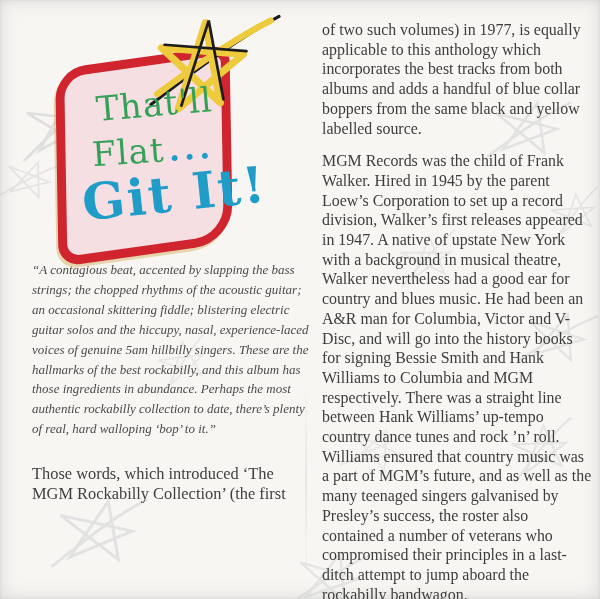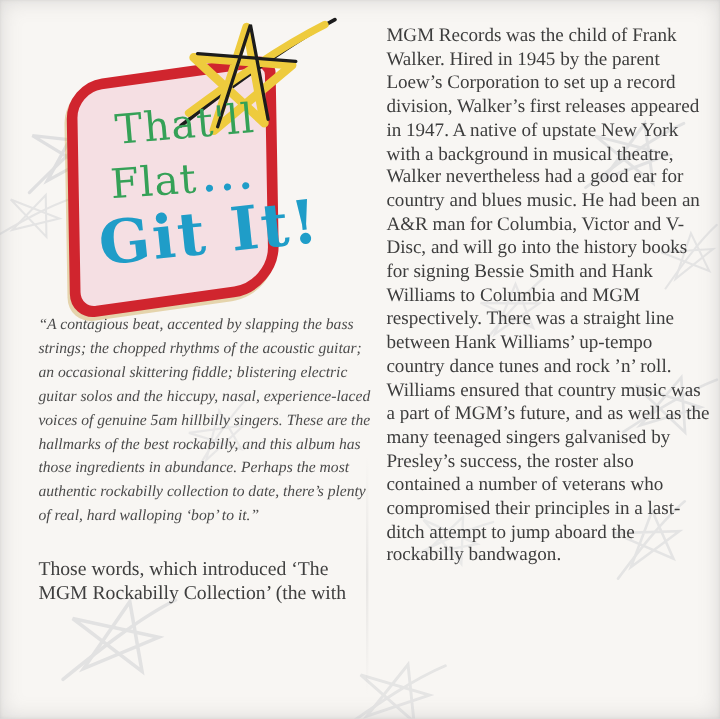--- a/index.html
+++ b/index.html
@@ -132,20 +132,21 @@
 
     <div class="logo-text">
       <div class="logo-line1">That'll</div>
       <div class="logo-line2"><span>Flat</span><span class="logo-dots">...</span></div>
       <div class="logo-line3">Git It!</div>
     </div>
   </div>
 
   <div class="col-left">
     <p class="quote">“A contagious beat, accented by slapping the bass strings; the chopped rhythms of the acoustic guitar; an occasional skittering fiddle; blistering electric guitar solos and the hiccupy, nasal, experience-laced voices of genuine 5am hillbilly singers. These are the hallmarks of the best rockabilly, and this album has those ingredients in abundance. Perhaps the most authentic rockabilly collection to date, there’s plenty of real, hard walloping ‘bop’ to it.”</p>
-    <p class="intro">Those words, which introduced ‘The MGM Rockabilly Collection’ (the with</p>
+    <p class="intro">Those words, which introduced ‘The MGM Rockabilly Collection’ (the first</p>
   </div>
 
   <div class="col-right">
+    <p>of two such volumes) in 1977, is equally applicable to this anthology which incorporates the best tracks from both albums and adds a handful of blue collar boppers from the same black and yellow labelled source.</p>
     <p>MGM Records was the child of Frank Walker. Hired in 1945 by the parent Loew’s Corporation to set up a record division, Walker’s first releases appeared in 1947. A native of upstate New York with a background in musical theatre, Walker nevertheless had a good ear for country and blues music. He had been an A&amp;R man for Columbia, Victor and V-Disc, and will go into the history books for signing Bessie Smith and Hank Williams to Columbia and MGM respectively. There was a straight line between Hank Williams’ up-tempo country dance tunes and rock ’n’ roll. Williams ensured that country music was a part of MGM’s future, and as well as the many teenaged singers galvanised by Presley’s success, the roster also contained a number of veterans who compromised their principles in a last-ditch attempt to jump aboard the rockabilly bandwagon.</p>
   </div>
 
 </div>
 
 </body></html>

